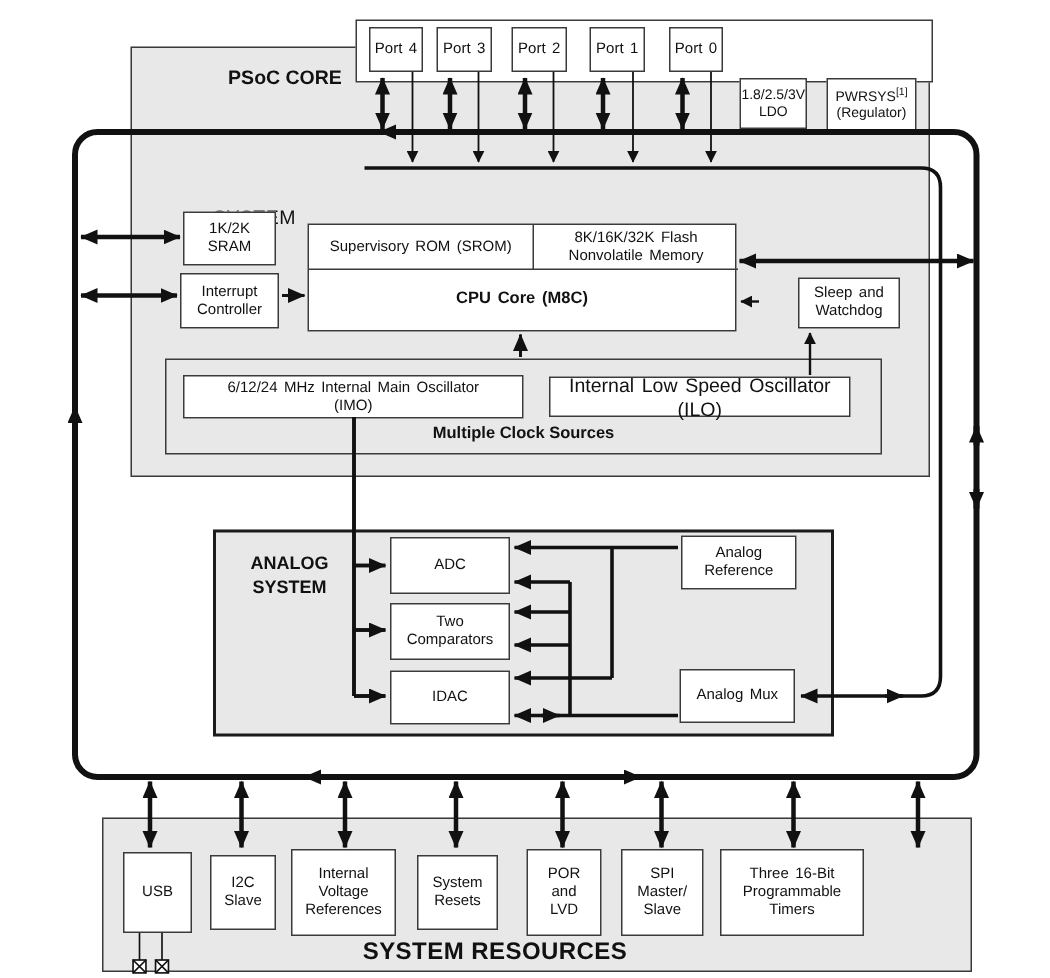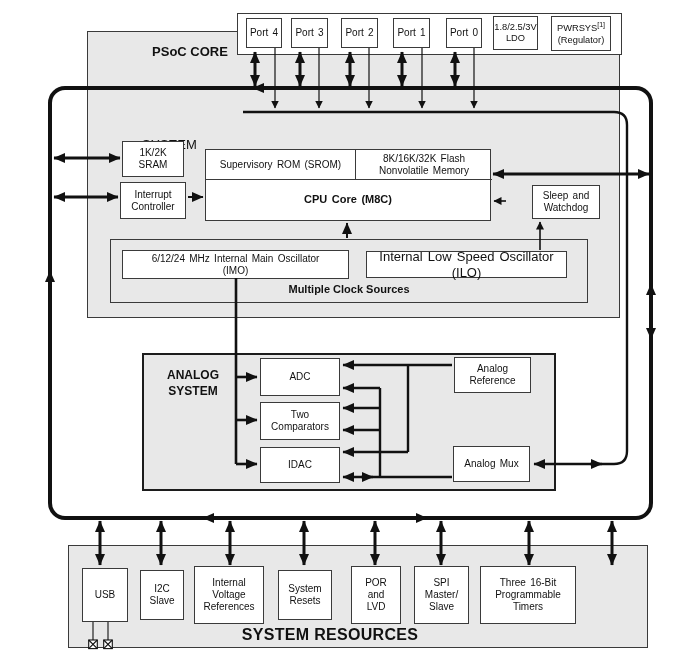--- a/index.html
+++ b/index.html
@@ -9,21 +9,21 @@
        display:flex;flex-direction:column;align-items:center;justify-content:center;
        text-align:center;font-size:10px;line-height:1.18;box-sizing:border-box;
        word-spacing:1.5px;z-index:1;}
   .grey{background:#e8e8e8;}
   .nofill{background:transparent;}
   .thick{border-width:2px;border-color:#1c1c1c;}
   .lbl{position:absolute;z-index:1;line-height:1.15;box-sizing:border-box;}
   .bold{font-weight:bold;}
   .ctr{text-align:center;}
   .buslbl{font-size:13px;word-spacing:6px;letter-spacing:.3px;margin-top:43px;}
-  .sm{font-size:9.3px;}
+  .sm{font-size:9.3px;margin-top:36px;}
   sup{font-size:7px;}
   svg.overlay{position:absolute;left:0;top:0;z-index:2;pointer-events:none;}
 </style>
 </head>
 <body>
 
 <div id="canvas">
 
   <div class="box grey" style="left:87px;top:31px;width:533px;height:287px;border-width:1.4px;"></div>
   <div class="lbl bold ctr" style="left:135px;top:45px;width:110px;font-size:13px;">PSoC CORE</div>

